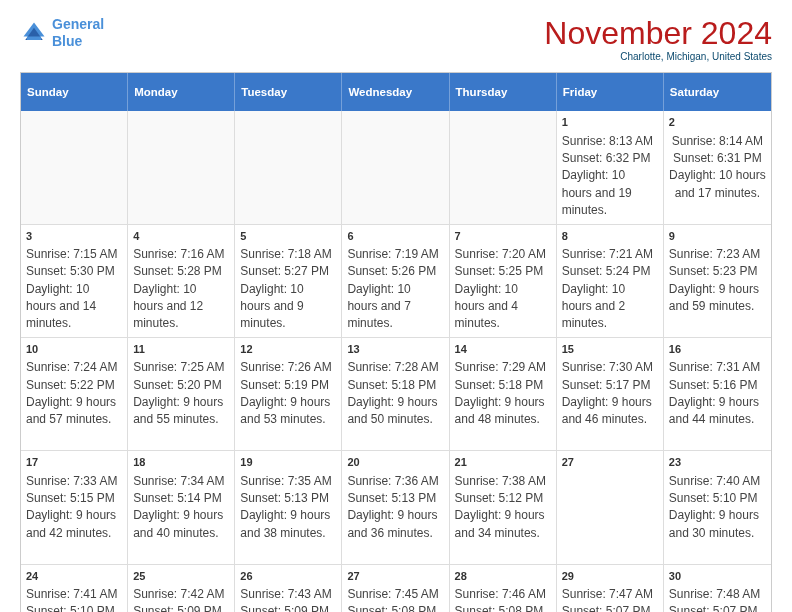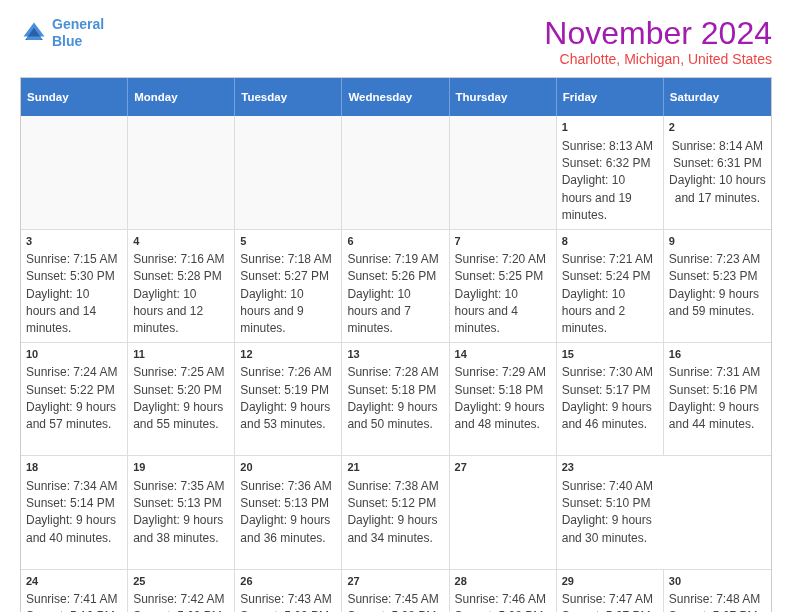--- a/index.html
+++ b/index.html
@@ -40,26 +40,26 @@
     .logo-icon {
       width: 28px;
       height: 28px;
     }
     .title-block {
       text-align: right;
     }
     .month-title {
       font-size: 32px;
       font-weight: 300;
-      color: #a21caf;
+      color: #b91c1c;
       line-height: 1.1;
     }
     .location {
-      font-size: 14px;
-      color: #ef4444;
+      font-size: 10px;
+      color: #0c4a6e;
     }
     .calendar {
       flex: 1;
       display: flex;
       flex-direction: column;
       border: 1px solid #ccc;
     }
     .calendar-header {
       display: grid;
       grid-template-columns: repeat(7, 1fr);
@@ -245,20 +245,26 @@
           </div>
           <div class="cal-cell">
             <span class="day-num">16</span>
             <div class="day-info" style="white-space: pre-line;">Sunrise: 7:31 AM
 Sunset: 5:16 PM
 Daylight: 9 hours and 44 minutes.</div>
           </div>
         </div>
         <div class="cal-week">
           <div class="cal-cell">
+            <span class="day-num">17</span>
+            <div class="day-info" style="white-space: pre-line;">Sunrise: 7:33 AM
+Sunset: 5:15 PM
+Daylight: 9 hours and 42 minutes.</div>
+          </div>
+          <div class="cal-cell">
             <span class="day-num">18</span>
             <div class="day-info" style="white-space: pre-line;">Sunrise: 7:34 AM
 Sunset: 5:14 PM
 Daylight: 9 hours and 40 minutes.</div>
           </div>
           <div class="cal-cell">
             <span class="day-num">19</span>
             <div class="day-info" style="white-space: pre-line;">Sunrise: 7:35 AM
 Sunset: 5:13 PM
 Daylight: 9 hours and 38 minutes.</div>

